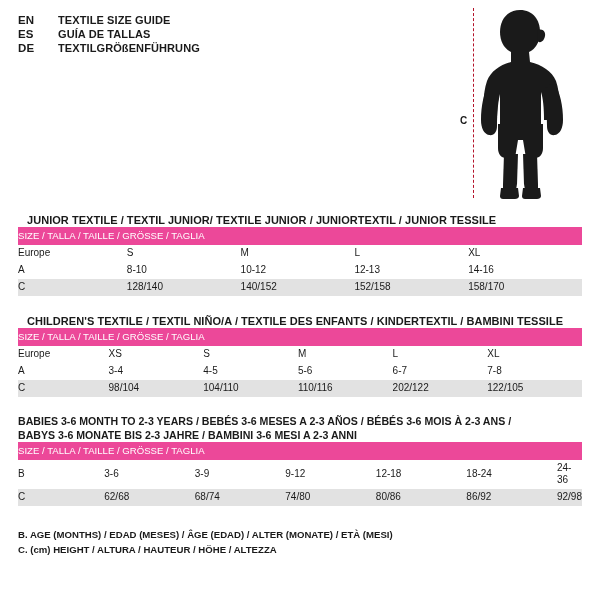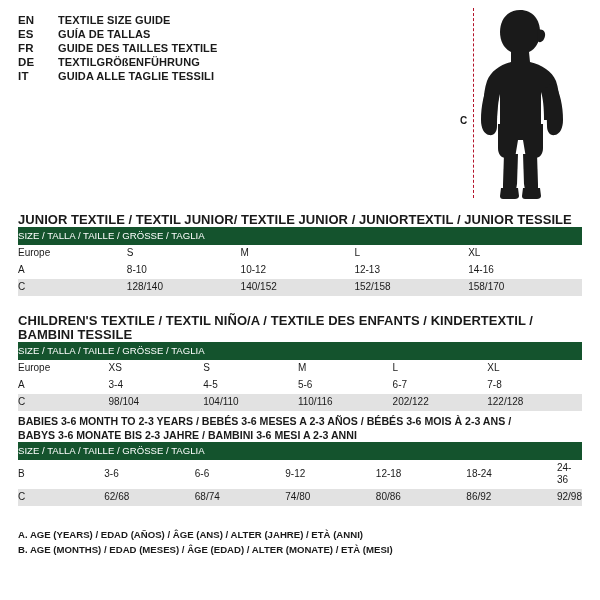--- a/index.html
+++ b/index.html
@@ -71,39 +71,40 @@
     padding: 1px 2px;
   }
   .silhouette {
     position: absolute;
     left: 30px;
     top: 0px;
   }
 
   
   .sec-title {
-    font-size: 13px;
+    font-size: 11px;
     font-weight: bold;
     letter-spacing: 0.05px;
     line-height: 14px;
+    margin-left: 9px;
   }
 
   
   table.size-table {
     border-collapse: collapse;
     width: 100%;
     font-size: 10px;
   }
   table.size-table td {
     padding: 2px 0 3px 0;
     vertical-align: middle;
     line-height: 12px;
   }
   tr.band td {
-    background: #14532d;
+    background: #ec4899;
     color: #ffffff;
     font-weight: normal;
     font-size: 9.6px;
     padding: 3px 0 3px 0;
   }
   tr.shade td {
     background: #e2e2e2;
   }
   td.lbl {
     padding-left: 6px;
@@ -155,30 +156,22 @@
   <div class="header">
     <div class="hdr-row">
       <div class="hdr-lang">EN</div>
       <div class="hdr-text">TEXTILE SIZE GUIDE</div>
     </div>
     <div class="hdr-row">
       <div class="hdr-lang">ES</div>
       <div class="hdr-text">GUÍA DE TALLAS</div>
     </div>
     <div class="hdr-row">
-      <div class="hdr-lang">FR</div>
-      <div class="hdr-text">GUIDE DES TAILLES TEXTILE</div>
-    </div>
-    <div class="hdr-row">
       <div class="hdr-lang">DE</div>
       <div class="hdr-text">TEXTILGRÖßENFÜHRUNG</div>
-    </div>
-    <div class="hdr-row">
-      <div class="hdr-lang">IT</div>
-      <div class="hdr-text">GUIDA ALLE TAGLIE TESSILI</div>
     </div>
   </div>
 
   <div class="figure-area">
     <div class="dashed-line"></div>
     <div class="c-label">C</div>
     <svg class="silhouette" width="110" height="192" viewBox="0 0 110 192">
       <g fill="#1a1a1a">
 
         <path d="M40 2 C27 2 20 12 20 24 C20 36 27 46 40 46 C53 46 60 36 60 24 C60 12 53 2 40 2 Z"></path>
@@ -263,54 +256,54 @@
         <td class="c3">5-6</td>
         <td class="c4">6-7</td>
         <td class="c5">7-8</td>
       </tr>
       <tr class="shade">
         <td class="c0 lbl">C</td>
         <td class="c1">98/104</td>
         <td class="c2">104/110</td>
         <td class="c3">110/116</td>
         <td class="c4">202/122</td>
-        <td class="c5">122/128</td>
+        <td class="c5">122/105</td>
       </tr>
     </tbody>
       </table>
   </div>
 
   <div class="block" id="babies-block">
     <div class="two-line-title">BABIES 3-6 MONTH TO 2-3 YEARS / BEBÉS 3-6 MESES A 2-3 AÑOS / BÉBÉS 3-6 MOIS À 2-3 ANS /</div>
     <div class="two-line-title">BABYS 3-6 MONATE BIS 2-3 JAHRE / BAMBINI 3-6 MESI A 2-3 ANNI</div>
     <table class="size-table">
       <tbody>
           <tr class="band">
         <td class="band-label" colspan="7">SIZE / TALLA / TAILLE / GRÖSSE / TAGLIA</td>
       </tr>
       <tr>
         <td class="c0 lbl">B</td>
         <td class="c1">3-6</td>
-        <td class="c2">6-6</td>
+        <td class="c2">3-9</td>
         <td class="c3">9-12</td>
         <td class="c4">12-18</td>
         <td class="c5">18-24</td>
         <td>24-36</td>
       </tr>
       <tr class="shade">
         <td class="c0 lbl">C</td>
         <td class="c1">62/68</td>
         <td class="c2">68/74</td>
         <td class="c3">74/80</td>
         <td class="c4">80/86</td>
         <td class="c5">86/92</td>
         <td>92/98</td>
       </tr>
     </tbody>
       </table>
   </div>
 
   <div class="footnotes">
-    <div>A. AGE (YEARS) / EDAD (AÑOS) / ÂGE (ANS) / ALTER (JAHRE) / ETÀ (ANNI)</div>
     <div>B. AGE (MONTHS) / EDAD (MESES) / ÂGE (EDAD) / ALTER (MONATE) / ETÀ (MESI)</div>
+    <div>C. (cm) HEIGHT / ALTURA / HAUTEUR / HÖHE / ALTEZZA</div>
   </div>
 
 </div>
 
 </body></html>

